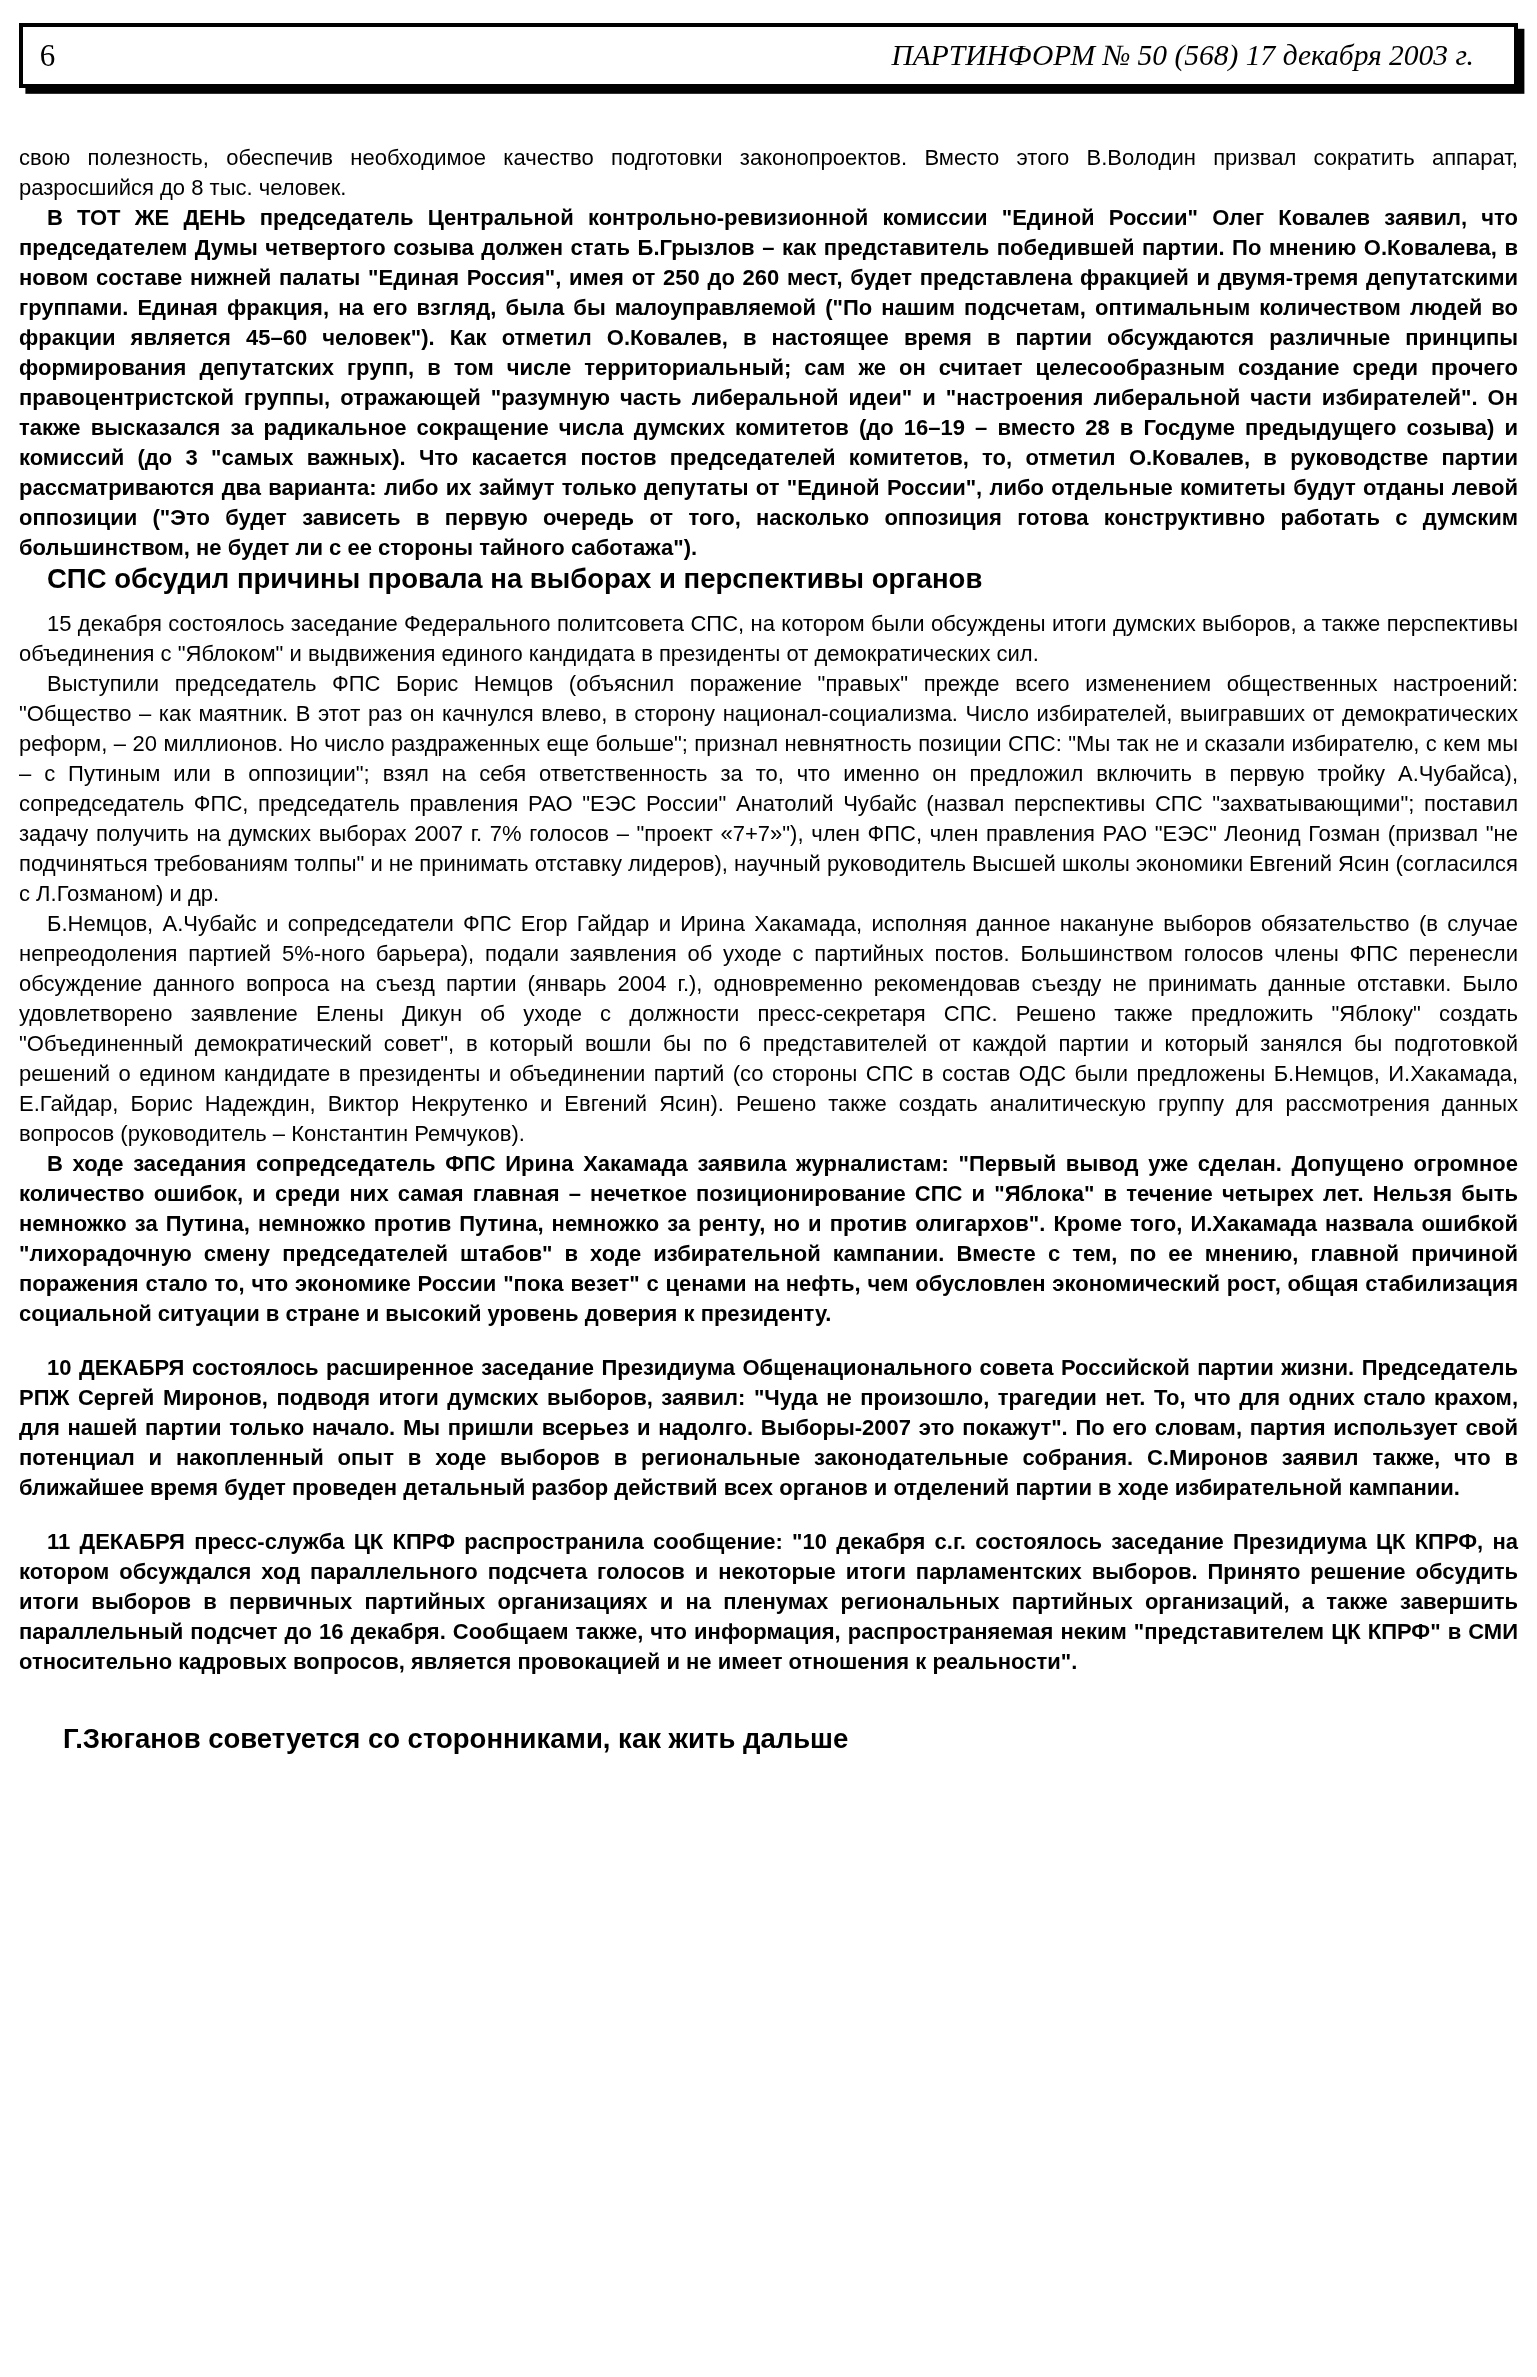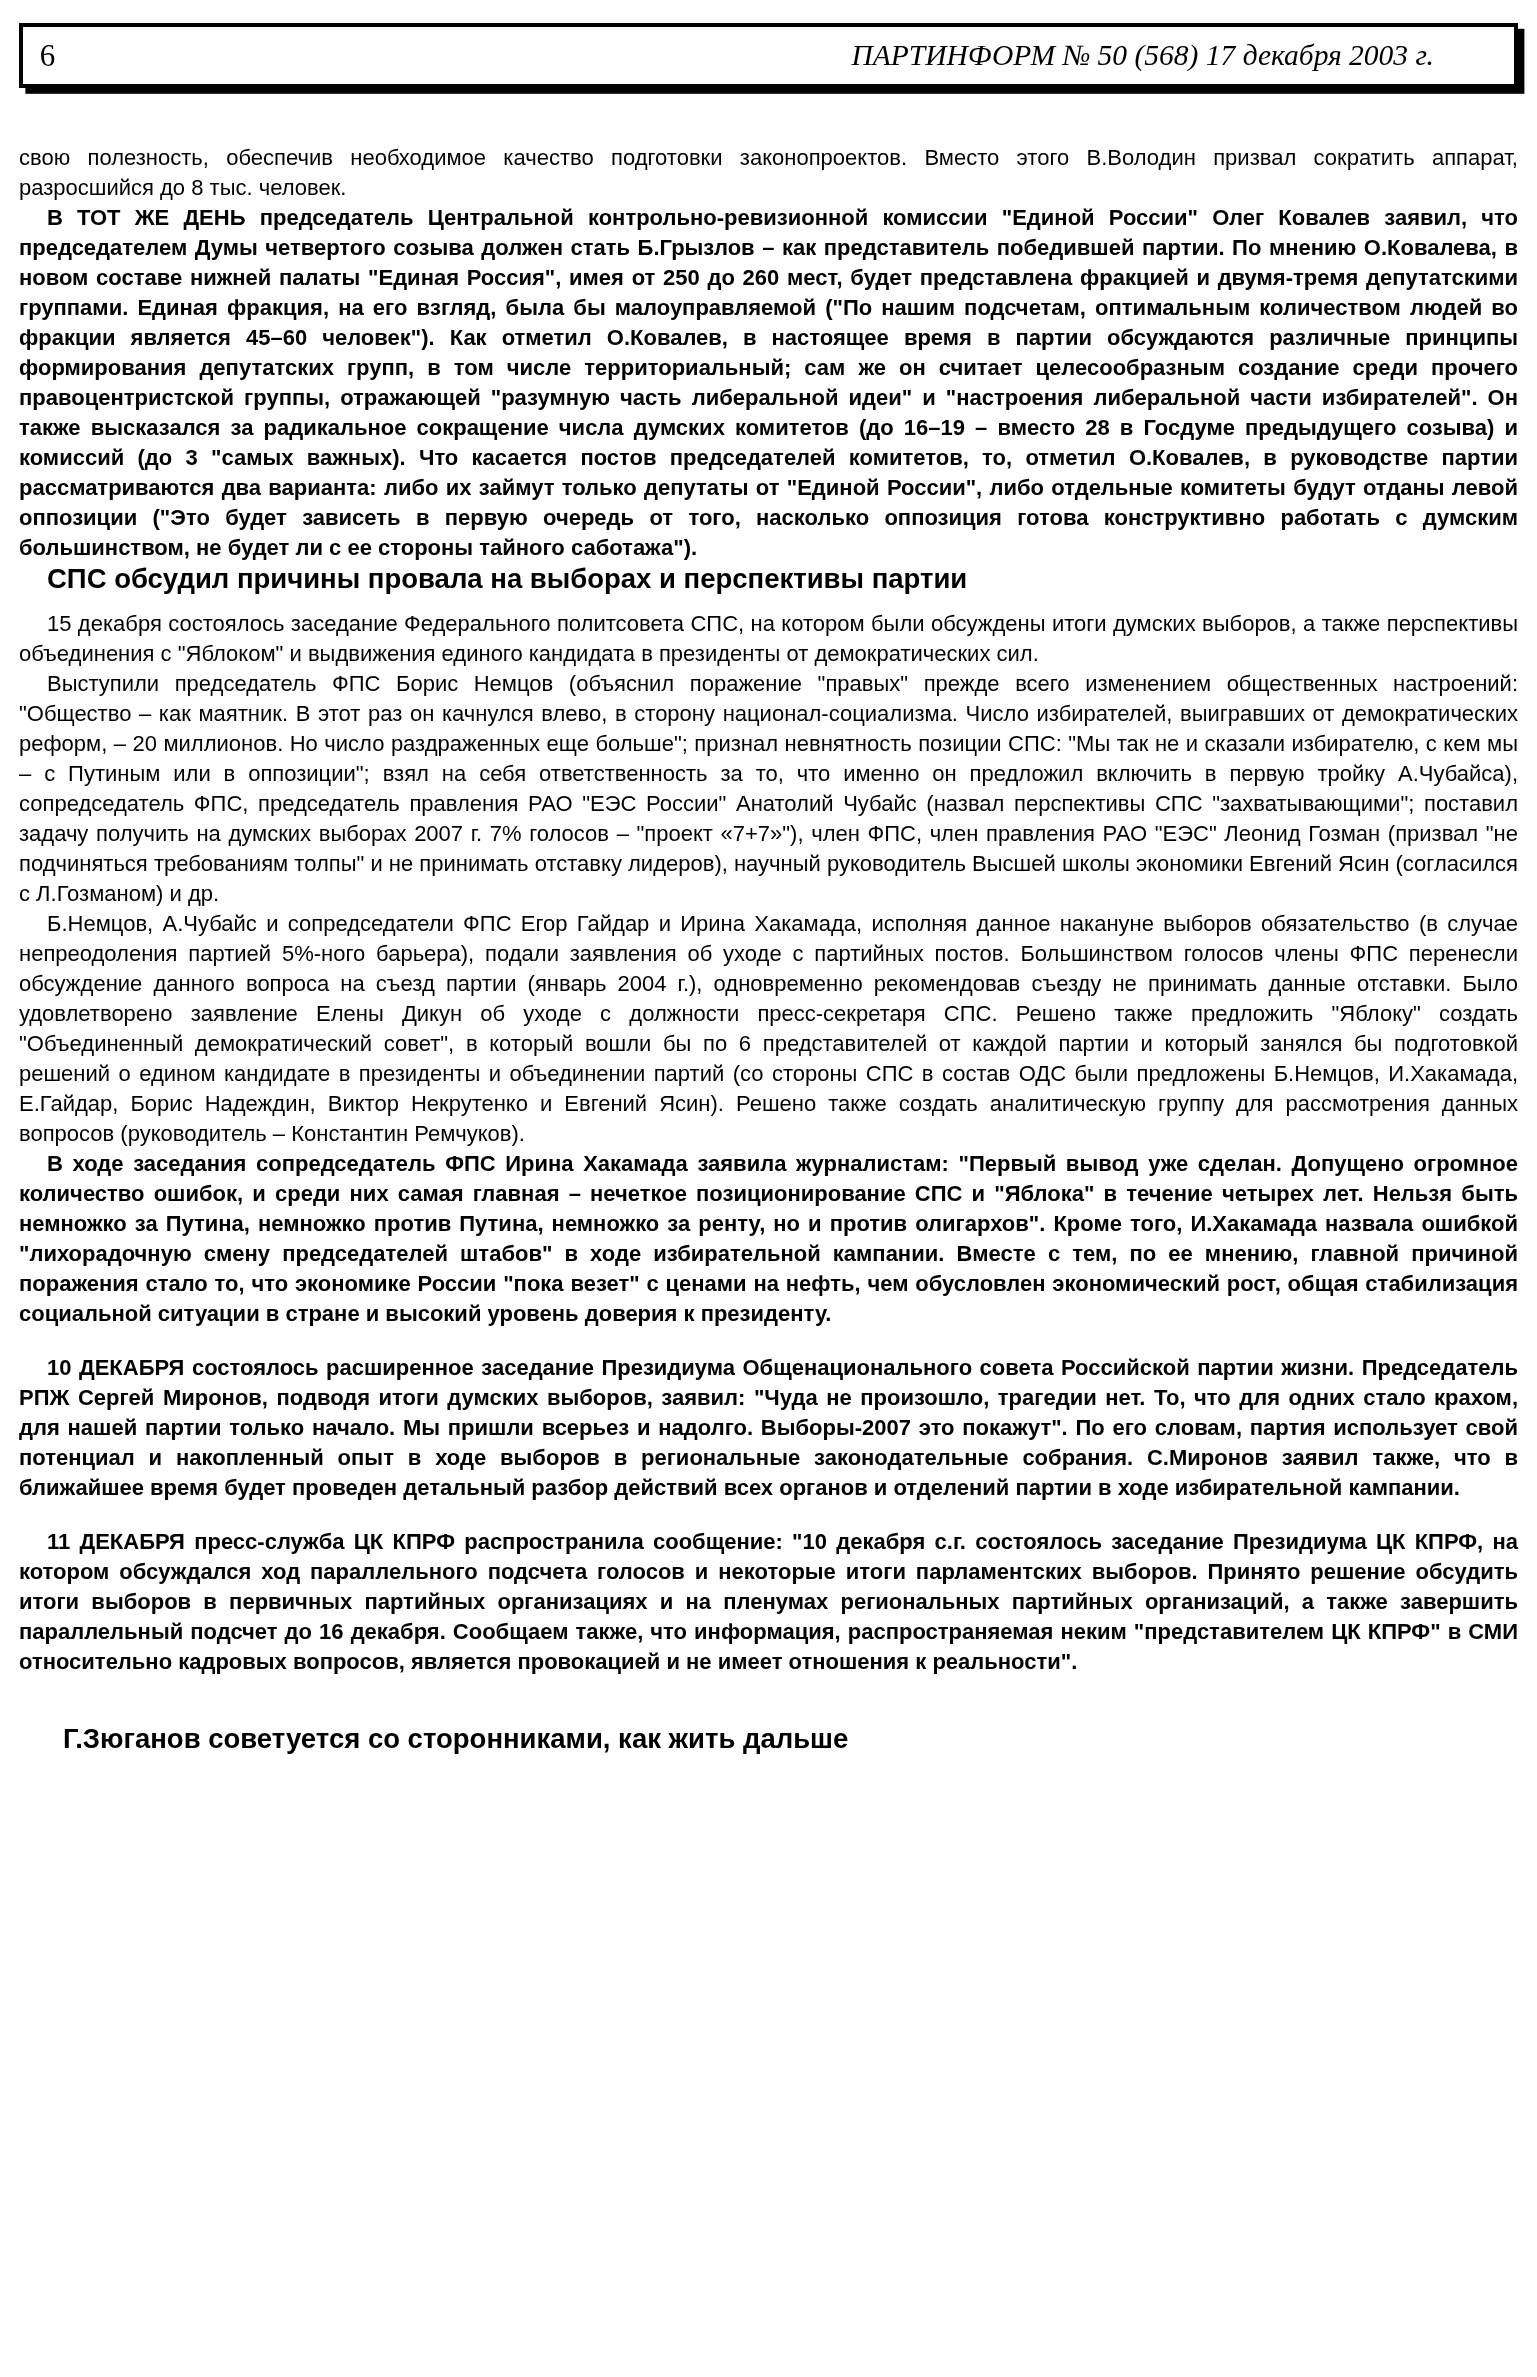--- a/index.html
+++ b/index.html
@@ -35,21 +35,21 @@
   .pagenum {
     font-size: 31px;
     line-height: 1;
     padding-left: 16.7px;
   }
   .issue {
     margin-left: auto;
     font-style: italic;
     font-size: 29.5px;
     line-height: 1;
-    padding-right: 80px;
+    padding-right: 40px;
     white-space: nowrap;
   }
   
   .para {
     font-size: 22px;
     line-height: 30px;
     text-align: justify;
     text-indent: 28px;
     margin: 0;
   }
@@ -90,21 +90,21 @@
     <span class="issue">ПАРТИНФОРМ № 50 (568) 17 декабря 2003 г.</span>
   </header>
 
   <main>
 
     <p class="para noindent">свою полезность, обеспечив необходимое качество подготовки законопроектов. Вместо этого В.Володин призвал сократить аппарат, разросшийся до 8 тыс. человек.</p>
 
     <p class="para bold">В ТОТ ЖЕ ДЕНЬ председатель Центральной контрольно-ревизионной комиссии "Единой России" Олег Ковалев заявил, что председателем Думы четвертого созыва должен стать Б.Грызлов – как представитель победившей партии. По мнению О.Ковалева, в новом составе нижней палаты "Единая Россия", имея от 250 до 260 мест, будет представлена фракцией и двумя-тремя депутатскими группами. Единая фракция, на его взгляд, была бы малоуправляемой ("По нашим подсчетам, оптимальным количеством людей во фракции является 45–60 человек"). Как отметил О.Ковалев, в настоящее время в партии обсуждаются различные принципы формирования депутатских групп, в том числе территориальный; сам же он считает целесообразным создание среди прочего правоцентристской группы, отражающей "разумную часть либеральной идеи" и "настроения либеральной части избирателей". Он также высказался за радикальное сокращение числа думских комитетов (до 16–19 – вместо 28 в Госдуме предыдущего созыва) и комиссий (до 3 "самых важных). Что касается постов председателей комитетов, то, отметил О.Ковалев, в руководстве партии рассматриваются два варианта: либо их займут только депутаты от "Единой России", либо отдельные комитеты будут отданы левой оппозиции ("Это будет зависеть в первую очередь от того, насколько оппозиция готова конструктивно работать с думским большинством, не будет ли с ее стороны тайного саботажа").</p>
 
 
-    <h2 class="article-title">СПС обсудил причины провала на выборах и перспективы партии</h2>
+    <h2 class="article-title">СПС обсудил причины провала на выборах и перспективы органов</h2>
 
     <p class="para">15 декабря состоялось заседание Федерального политсовета СПС, на котором были обсуждены итоги думских выборов, а также перспективы объединения с "Яблоком" и выдвижения единого кандидата в президенты от демократических сил.</p>
 
     <p class="para">Выступили председатель ФПС Борис Немцов (объяснил поражение "правых" прежде всего изменением общественных настроений: "Общество – как маятник. В этот раз он качнулся влево, в сторону национал-социализма. Число избирателей, выигравших от демократических реформ, – 20 миллионов. Но число раздраженных еще больше"; признал невнятность позиции СПС: "Мы так не и сказали избирателю, с кем мы – с Путиным или в оппозиции"; взял на себя ответственность за то, что именно он предложил включить в первую тройку А.Чубайса), сопредседатель ФПС, председатель правления РАО "ЕЭС России" Анатолий Чубайс (назвал перспективы СПС "захватывающими"; поставил задачу получить на думских выборах 2007 г. 7% голосов – "проект «7+7»"), член ФПС, член правления РАО "ЕЭС" Леонид Гозман (призвал "не подчиняться требованиям толпы" и не принимать отставку лидеров), научный руководитель Высшей школы экономики Евгений Ясин (согласился с Л.Гозманом) и др.</p>
 
     <p class="para">Б.Немцов, А.Чубайс и сопредседатели ФПС Егор Гайдар и Ирина Хакамада, исполняя данное накануне выборов обязательство (в случае непреодоления партией 5%-ного барьера), подали заявления об уходе с партийных постов. Большинством голосов члены ФПС перенесли обсуждение данного вопроса на съезд партии (январь 2004 г.), одновременно рекомендовав съезду не принимать данные отставки. Было удовлетворено заявление Елены Дикун об уходе с должности пресс-секретаря СПС. Решено также предложить "Яблоку" создать "Объединенный демократический совет", в который вошли бы по 6 представителей от каждой партии и который занялся бы подготовкой решений о едином кандидате в президенты и объединении партий (со стороны СПС в состав ОДС были предложены Б.Немцов, И.Хакамада, Е.Гайдар, Борис Надеждин, Виктор Некрутенко и Евгений Ясин). Решено также создать аналитическую группу для рассмотрения данных вопросов (руководитель – Константин Ремчуков).</p>
 
     <p class="para bold">В ходе заседания сопредседатель ФПС Ирина Хакамада заявила журналистам: "Первый вывод уже сделан. Допущено огромное количество ошибок, и среди них самая главная – нечеткое позиционирование СПС и "Яблока" в течение четырех лет. Нельзя быть немножко за Путина, немножко против Путина, немножко за ренту, но и против олигархов". Кроме того, И.Хакамада назвала ошибкой "лихорадочную смену председателей штабов" в ходе избирательной кампании. Вместе с тем, по ее мнению, главной причиной поражения стало то, что экономике России "пока везет" с ценами на нефть, чем обусловлен экономический рост, общая стабилизация социальной ситуации в стране и высокий уровень доверия к президенту.</p>
 
     <p class="para bold spaced">10 ДЕКАБРЯ состоялось расширенное заседание Президиума Общенационального совета Российской партии жизни. Председатель РПЖ Сергей Миронов, подводя итоги думских выборов, заявил: "Чуда не произошло, трагедии нет. То, что для одних стало крахом, для нашей партии только начало. Мы пришли всерьез и надолго. Выборы-2007 это покажут". По его словам, партия использует свой потенциал и накопленный опыт в ходе выборов в региональные законодательные собрания. С.Миронов заявил также, что в ближайшее время будет проведен детальный разбор действий всех органов и отделений партии в ходе избирательной кампании.</p>

